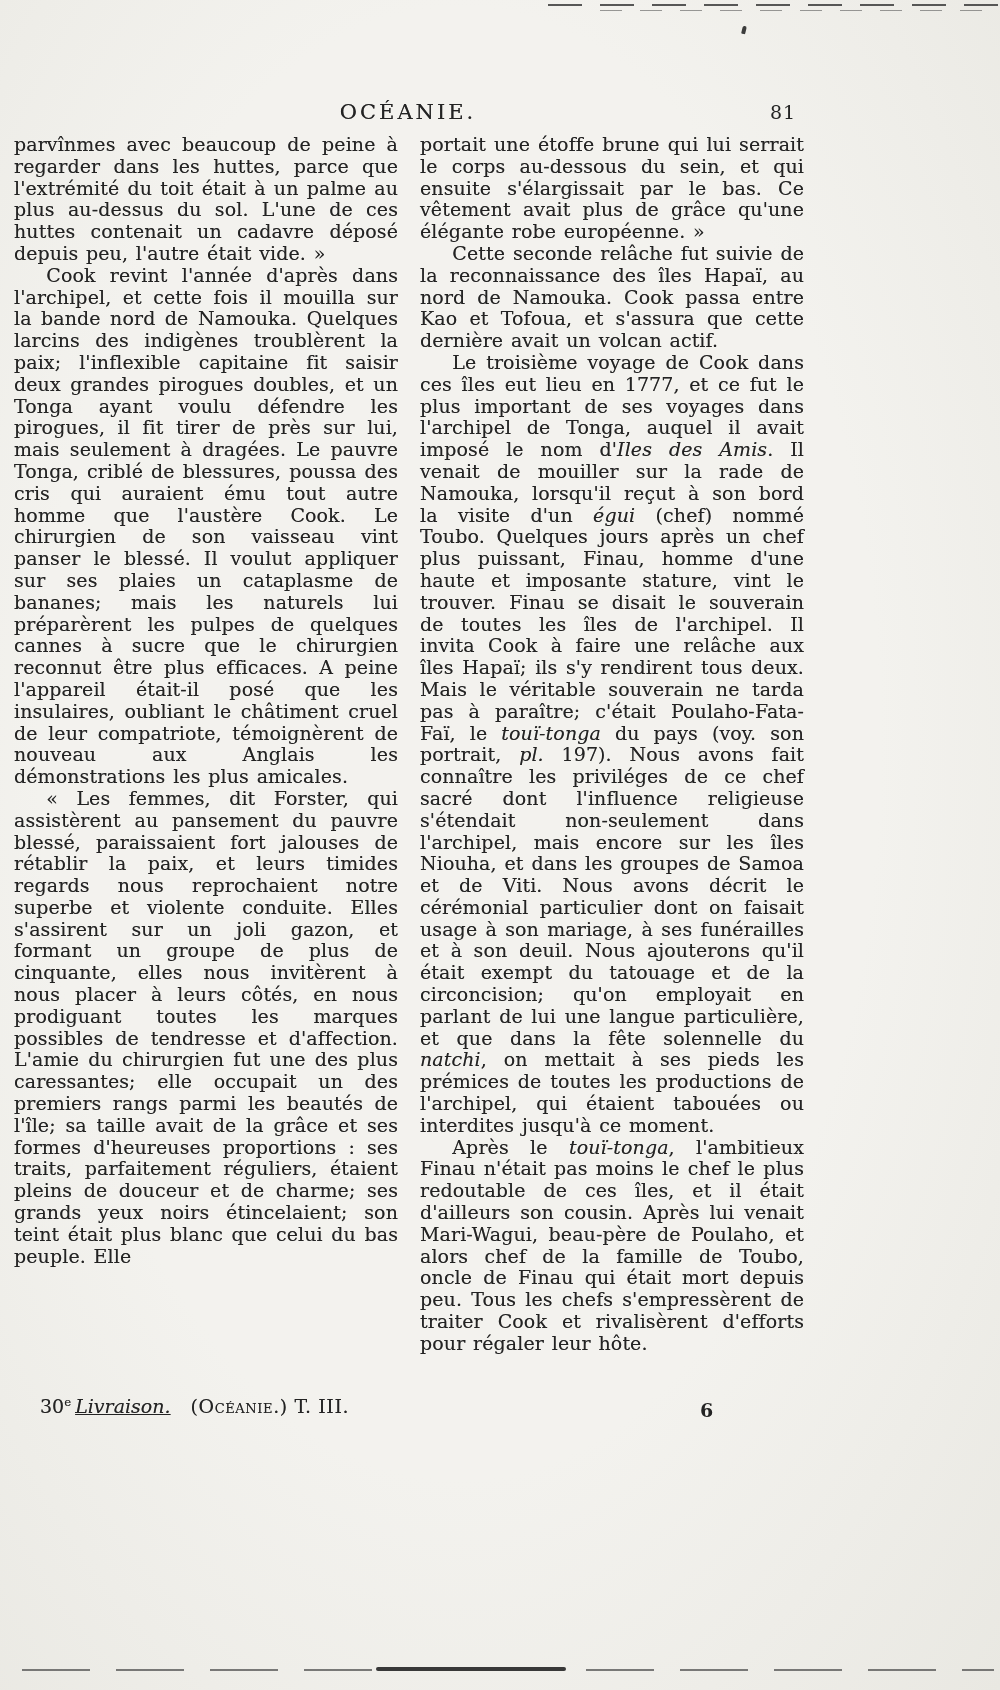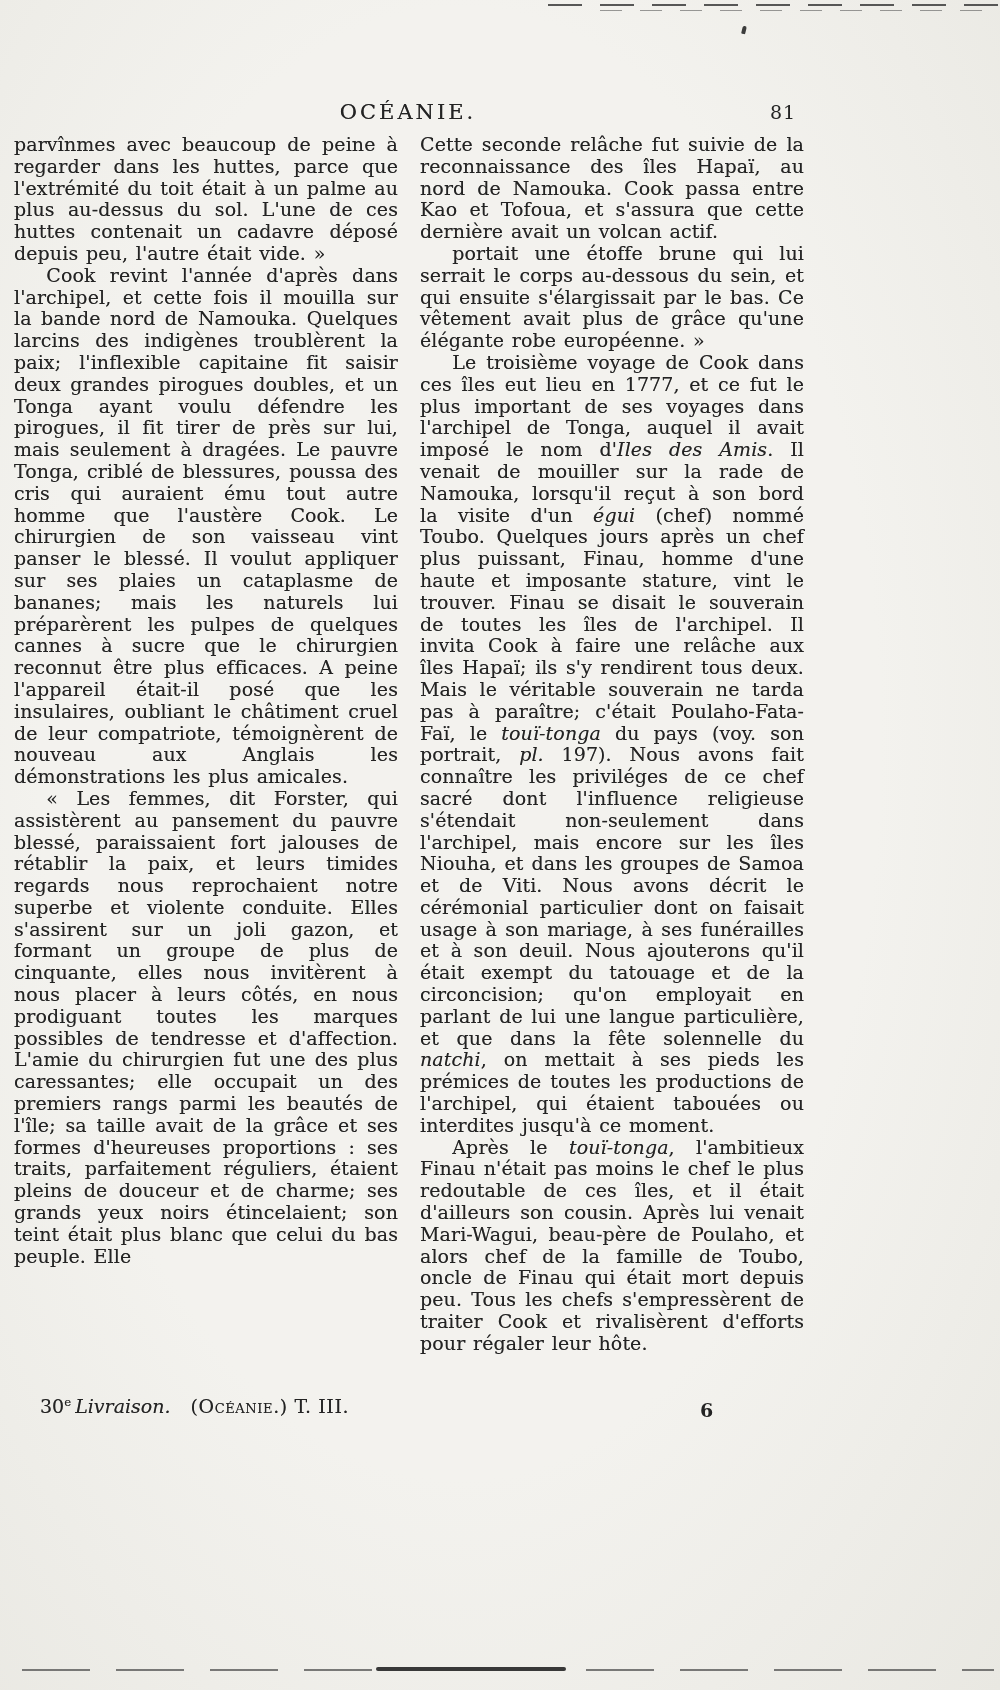--- a/index.html
+++ b/index.html
@@ -30,21 +30,21 @@
     word-spacing:1.6px; letter-spacing:.1px;
     text-shadow:0 0 .3px rgba(25,25,25,.45);
   }
   .column p { text-indent:1.7em; }
   .column p:first-child { text-indent:0; }
   .footer-left {
     position:absolute; top:1395px; left:40px; font-size:19px;
     text-shadow:0 0 .3px rgba(25,25,25,.45);
   }
   .footer-left sup { font-size:.62em; }
-  .footer-left i { margin-left:4px; }
+  .footer-left i { margin-left:4px;text-decoration:underline; }
   .smallcaps { font-variant:small-caps; letter-spacing:.6px; margin-left:20px; }
   .footer-right {
     position:absolute; top:1399px; left:700px;
     font-size:19px; font-weight:bold;
   }
   
   .line-top-1 {
     position:absolute; top:4px; left:548px; width:452px; height:2px;
     background:repeating-linear-gradient(90deg, rgba(60,60,60,.85) 0 34px, transparent 34px 52px);
   }
@@ -80,22 +80,22 @@
 
   <div class="page-number">81</div>
 
   <div class="columns">
     <div class="column">
         <p>parvînmes avec beaucoup de peine à regarder dans les huttes, parce que l'extrémité du toit était à un palme au plus au-dessus du sol. L'une de ces huttes contenait un cadavre déposé depuis peu, l'autre était vide. »</p>
         <p>Cook revint l'année d'après dans l'archipel, et cette fois il mouilla sur la bande nord de Namouka. Quelques larcins des indigènes troublèrent la paix; l'inflexible capitaine fit saisir deux grandes pirogues doubles, et un Tonga ayant voulu défendre les pirogues, il fit tirer de près sur lui, mais seulement à dragées. Le pauvre Tonga, criblé de blessures, poussa des cris qui auraient ému tout autre homme que l'austère Cook. Le chirurgien de son vaisseau vint panser le blessé. Il voulut appliquer sur ses plaies un cataplasme de bananes; mais les naturels lui préparèrent les pulpes de quelques cannes à sucre que le chirurgien reconnut être plus efficaces. A peine l'appareil était-il posé que les insulaires, oubliant le châtiment cruel de leur compatriote, témoignèrent de nouveau aux Anglais les démonstrations les plus amicales.</p>
         <p>« Les femmes, dit Forster, qui assistèrent au pansement du pauvre blessé, paraissaient fort jalouses de rétablir la paix, et leurs timides regards nous reprochaient notre superbe et violente conduite. Elles s'assirent sur un joli gazon, et formant un groupe de plus de cinquante, elles nous invitèrent à nous placer à leurs côtés, en nous prodiguant toutes les marques possibles de tendresse et d'affection. L'amie du chirurgien fut une des plus caressantes; elle occupait un des premiers rangs parmi les beautés de l'île; sa taille avait de la grâce et ses formes d'heureuses proportions : ses traits, parfaitement réguliers, étaient pleins de douceur et de charme; ses grands yeux noirs étincelaient; son teint était plus blanc que celui du bas peuple. Elle</p>
       </div>
     <div class="column">
+        <p>portait une étoffe brune qui lui serrait le corps au-dessous du sein, et qui ensuite s'élargissait par le bas. Ce vêtement avait plus de grâce qu'une élégante robe européenne. »</p>
         <p>Cette seconde relâche fut suivie de la reconnaissance des îles Hapaï, au nord de Namouka. Cook passa entre Kao et Tofoua, et s'assura que cette dernière avait un volcan actif.</p>
-        <p>portait une étoffe brune qui lui serrait le corps au-dessous du sein, et qui ensuite s'élargissait par le bas. Ce vêtement avait plus de grâce qu'une élégante robe européenne. »</p>
         <p>Le troisième voyage de Cook dans ces îles eut lieu en 1777, et ce fut le plus important de ses voyages dans l'archipel de Tonga, auquel il avait imposé le nom d'<i>Iles des Amis</i>. Il venait de mouiller sur la rade de Namouka, lorsqu'il reçut à son bord la visite d'un <i>égui</i> (chef) nommé Toubo. Quelques jours après un chef plus puissant, Finau, homme d'une haute et imposante stature, vint le trouver. Finau se disait le souverain de toutes les îles de l'archipel. Il invita Cook à faire une relâche aux îles Hapaï; ils s'y rendirent tous deux. Mais le véritable souverain ne tarda pas à paraître; c'était Poulaho-Fata-Faï, le <i>touï-tonga</i> du pays (voy. son portrait, <i>pl.</i> 197). Nous avons fait connaître les priviléges de ce chef sacré dont l'influence religieuse s'étendait non-seulement dans l'archipel, mais encore sur les îles Niouha, et dans les groupes de Samoa et de Viti. Nous avons décrit le cérémonial particulier dont on faisait usage à son mariage, à ses funérailles et à son deuil. Nous ajouterons qu'il était exempt du tatouage et de la circoncision; qu'on employait en parlant de lui une langue particulière, et que dans la fête solennelle du <i>natchi</i>, on mettait à ses pieds les prémices de toutes les productions de l'archipel, qui étaient tabouées ou interdites jusqu'à ce moment.</p>
         <p>Après le <i>touï-tonga</i>, l'ambitieux Finau n'était pas moins le chef le plus redoutable de ces îles, et il était d'ailleurs son cousin. Après lui venait Mari-Wagui, beau-père de Poulaho, et alors chef de la famille de Toubo, oncle de Finau qui était mort depuis peu. Tous les chefs s'empressèrent de traiter Cook et rivalisèrent d'efforts pour régaler leur hôte.</p>
       </div>
   </div>
 
   <div class="footer-left"><span>30</span><sup>e</sup><i>Livraison.</i><span class="smallcaps">(Océanie.) T. III.</span></div>
 
   <div class="footer-right">6</div>
 
   <div class="line-bottom"></div>

